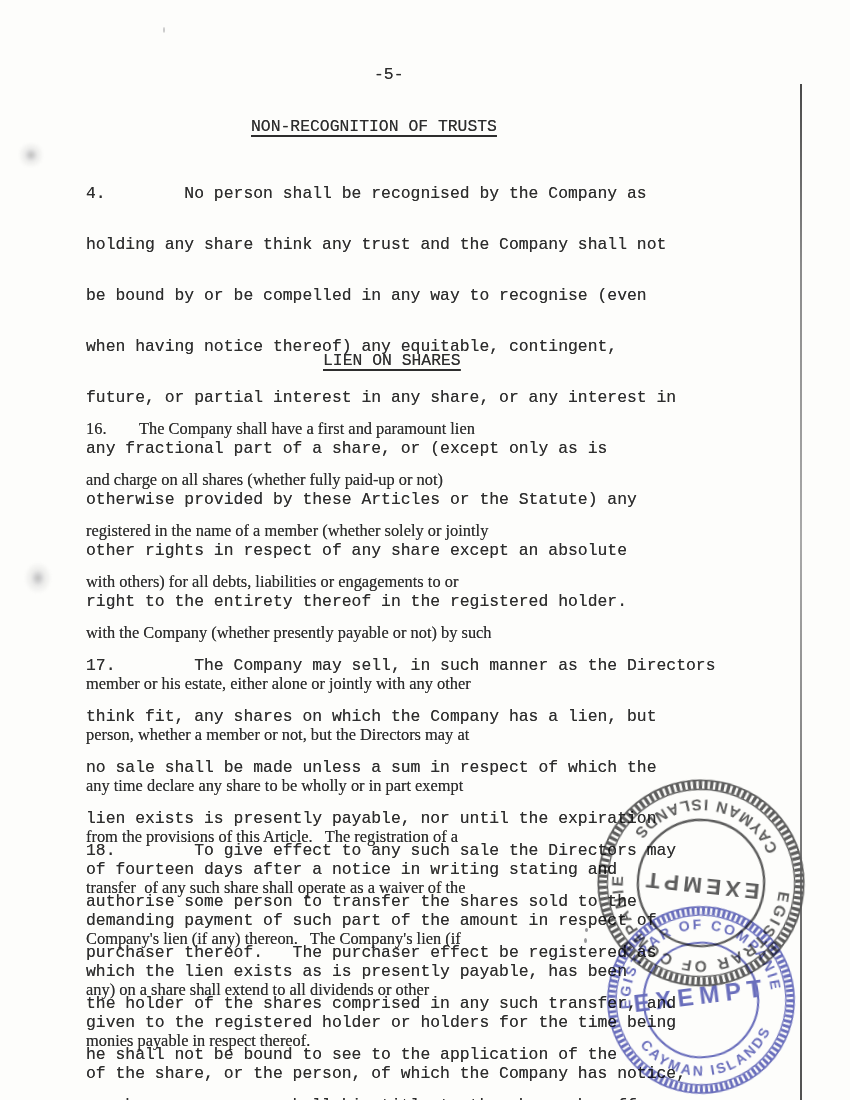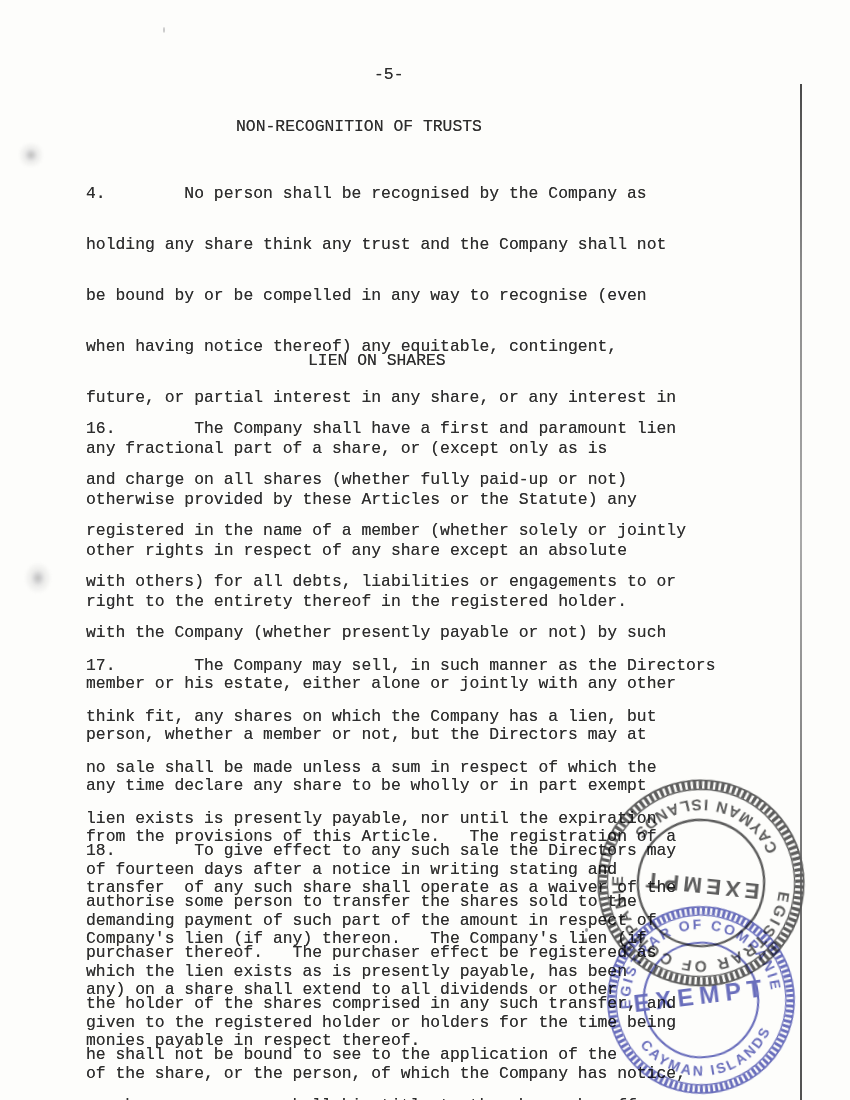--- a/index.html
+++ b/index.html
@@ -15,22 +15,24 @@
     font-family:"Liberation Mono", monospace;
     font-size:16.4px;
     line-height:17px;
     color:#2d2d2d;
     white-space:pre;
     letter-spacing:0;
   }
   .pagenum{position:absolute;top:66px;left:374px;}
   .heading{
     position:absolute;
+    text-decoration:underline;
     text-underline-offset:4px;
     text-decoration-thickness:1.6px;
+    margin-left:15px;
   }
   .para{position:absolute;left:86px;}
   .ln{white-space:pre;}
   
   .mono, .heading{ text-shadow:0 0 .5px rgba(45,45,45,.7); }
 
   
   .stamp{
     position:absolute;
     mix-blend-mode:multiply;
@@ -100,21 +102,21 @@
     <div class="ln">when having notice thereof) any equitable, contingent,</div>
     <div class="ln">future, or partial interest in any share, or any interest in</div>
     <div class="ln">any fractional part of a share, or (except only as is</div>
     <div class="ln">otherwise provided by these Articles or the Statute) any</div>
     <div class="ln">other rights in respect of any share except an absolute</div>
     <div class="ln">right to the entirety thereof in the registered holder.</div>
   </div>
 
   <div class="heading mono" style="top:352px;left:308px;">LIEN ON SHARES</div>
 
-  <div class="para mono" style="top:386px;">
+  <div class="para mono" style="top:386px;font-family:Liberation Serif, serif;">
     <div class="ln">16.        The Company shall have a first and paramount lien</div>
     <div class="ln">and charge on all shares (whether fully paid-up or not)</div>
     <div class="ln">registered in the name of a member (whether solely or jointly</div>
     <div class="ln">with others) for all debts, liabilities or engagements to or</div>
     <div class="ln">with the Company (whether presently payable or not) by such</div>
     <div class="ln">member or his estate, either alone or jointly with any other</div>
     <div class="ln">person, whether a member or not, but the Directors may at</div>
     <div class="ln">any time declare any share to be wholly or in part exempt</div>
     <div class="ln">from the provisions of this Article.   The registration of a</div>
     <div class="ln">transfer  of any such share shall operate as a waiver of the</div>

